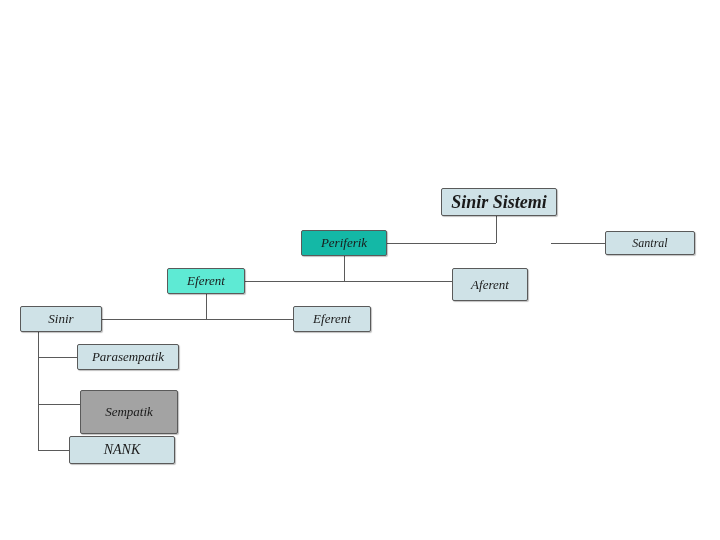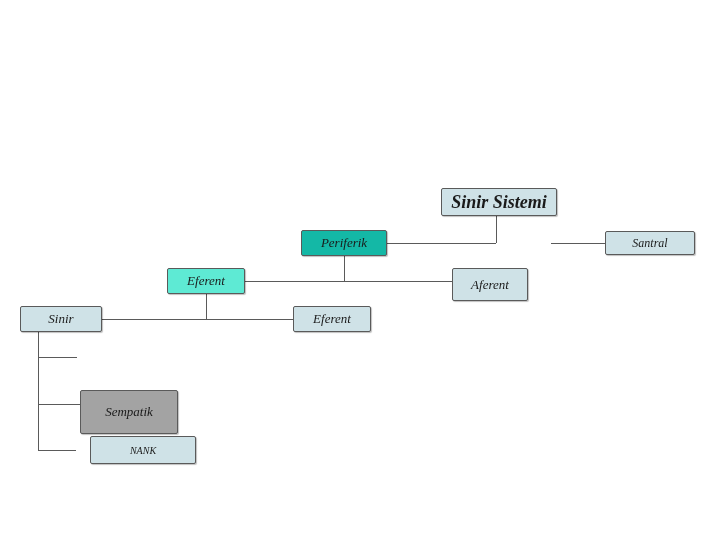--- a/index.html
+++ b/index.html
@@ -57,15 +57,16 @@
     <div class="connector h" style="background: rgb(90, 90, 90); left: 38px; top: 357px; width: 39px; height: 1px;"></div>
     <div class="connector h" style="background: rgb(90, 90, 90); left: 38px; top: 404px; width: 42px; height: 1px;"></div>
     <div class="connector h" style="background: rgb(90, 90, 90); left: 38px; top: 450px; width: 38px; height: 1px;"></div>
     <div class="node" style="left: 441px; top: 188px; width: 116px; height: 28px; font-size: 18px; font-weight: bold; background: rgb(207, 226, 231); border-color: rgb(90, 90, 90);">Sinir Sistemi</div>
     <div class="node" style="left: 301px; top: 230px; width: 86px; height: 26px; font-size: 13px; font-weight: normal; background: #14b8a6; border-color: rgb(90, 90, 90);">Periferik</div>
     <div class="node" style="left: 605px; top: 231px; width: 90px; height: 24px; font-size: 12px; font-weight: normal; background: rgb(207, 226, 231); border-color: rgb(90, 90, 90);">Santral</div>
     <div class="node" style="left: 167px; top: 268px; width: 78px; height: 26px; font-size: 13px; font-weight: normal; background: #5eead4; border-color: rgb(90, 90, 90);">Eferent</div>
     <div class="node" style="left: 452px; top: 268px; width: 76px; height: 33px; font-size: 13px; font-weight: normal; background: rgb(207, 226, 231); border-color: rgb(90, 90, 90);">Aferent</div>
     <div class="node" style="left: 20px; top: 306px; width: 82px; height: 26px; font-size: 13px; font-weight: normal; background: rgb(207, 226, 231); border-color: rgb(90, 90, 90);">Sinir</div>
     <div class="node" style="left: 293px; top: 306px; width: 78px; height: 26px; font-size: 13px; font-weight: normal; background: rgb(207, 226, 231); border-color: rgb(90, 90, 90);">Eferent</div>
+    <div class="node" style="left: 77px; top: 344px; width: 102px; height: 26px; font-size: 13px; font-weight: normal; background: rgb(207, 226, 231); border-color: rgb(90, 90, 90);">Parasempatik</div>
     <div class="node" style="left: 80px; top: 390px; width: 98px; height: 44px; font-size: 13px; font-weight: normal; background: #a3a3a3; border-color: rgb(90, 90, 90);">Sempatik</div>
-    <div class="node" style="left: 90px; top: 436px; width: 106px; height: 28px; font-size: 10px; font-weight: normal; background: rgb(207, 226, 231); border-color: rgb(90, 90, 90);">NANK</div>
+    <div class="node" style="left: 69px; top: 436px; width: 106px; height: 28px; font-size: 14px; font-weight: normal; background: rgb(207, 226, 231); border-color: rgb(90, 90, 90);">NANK</div>
   </div>
 
 </body></html>

